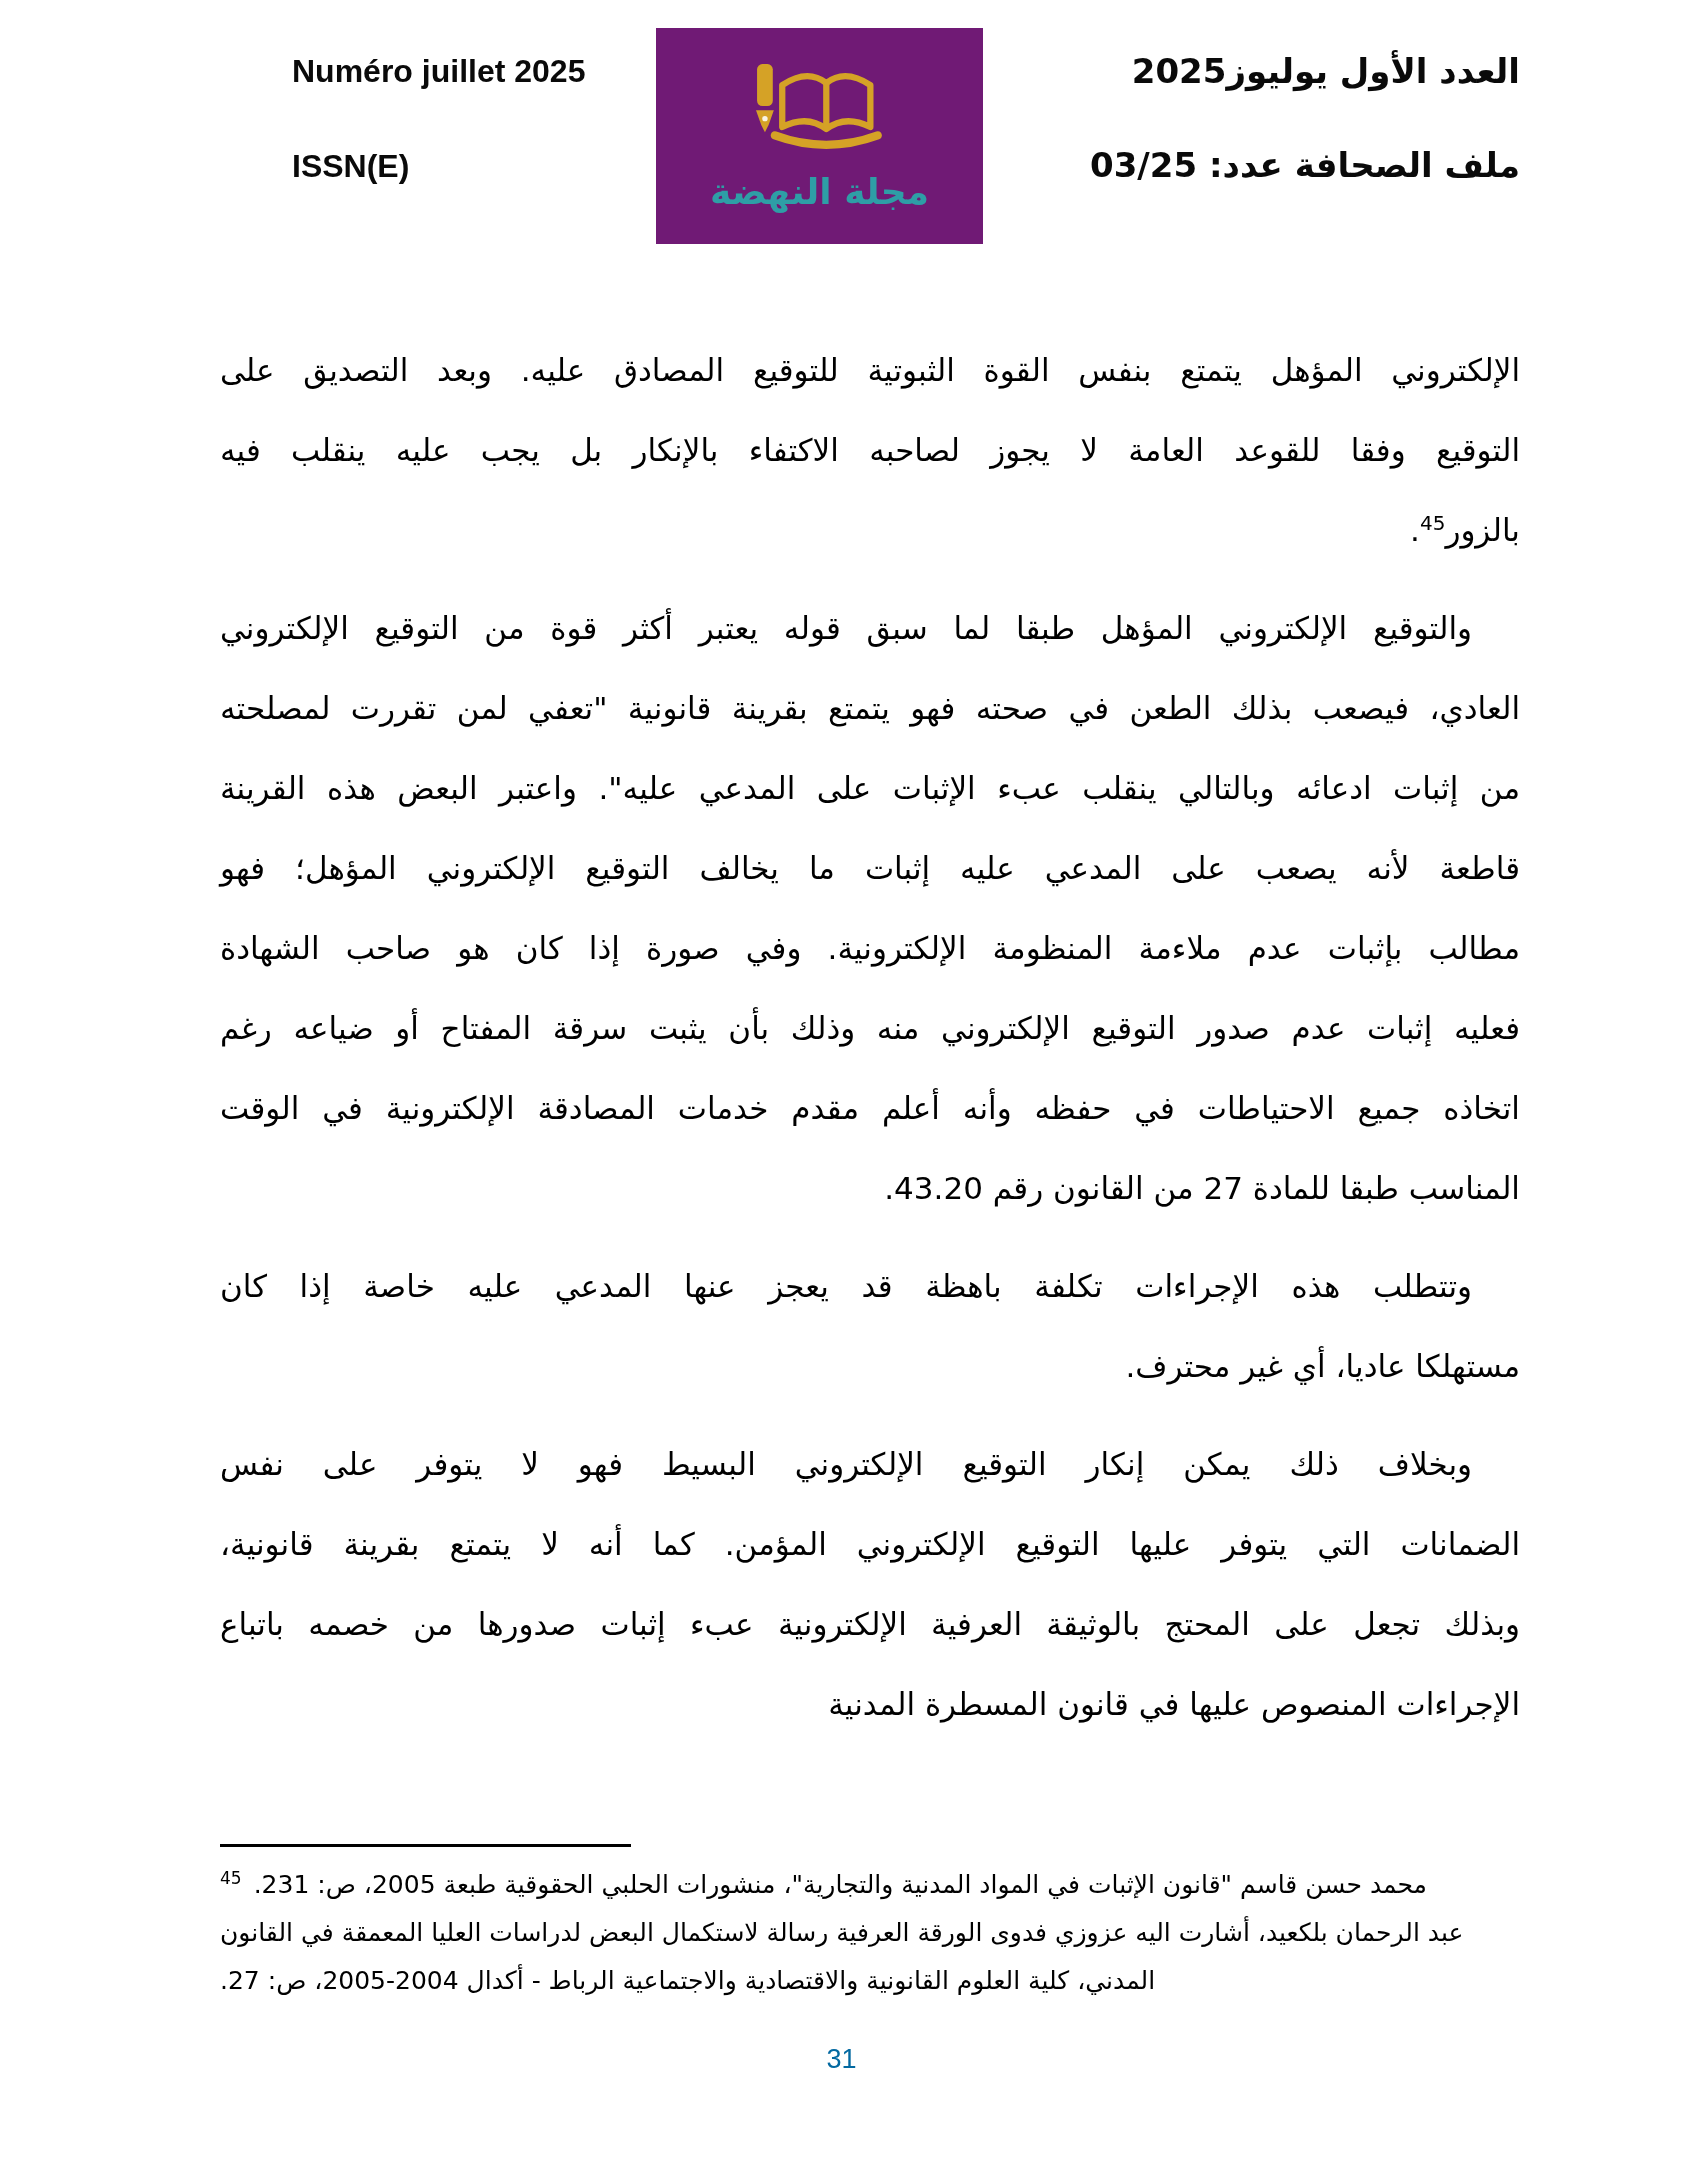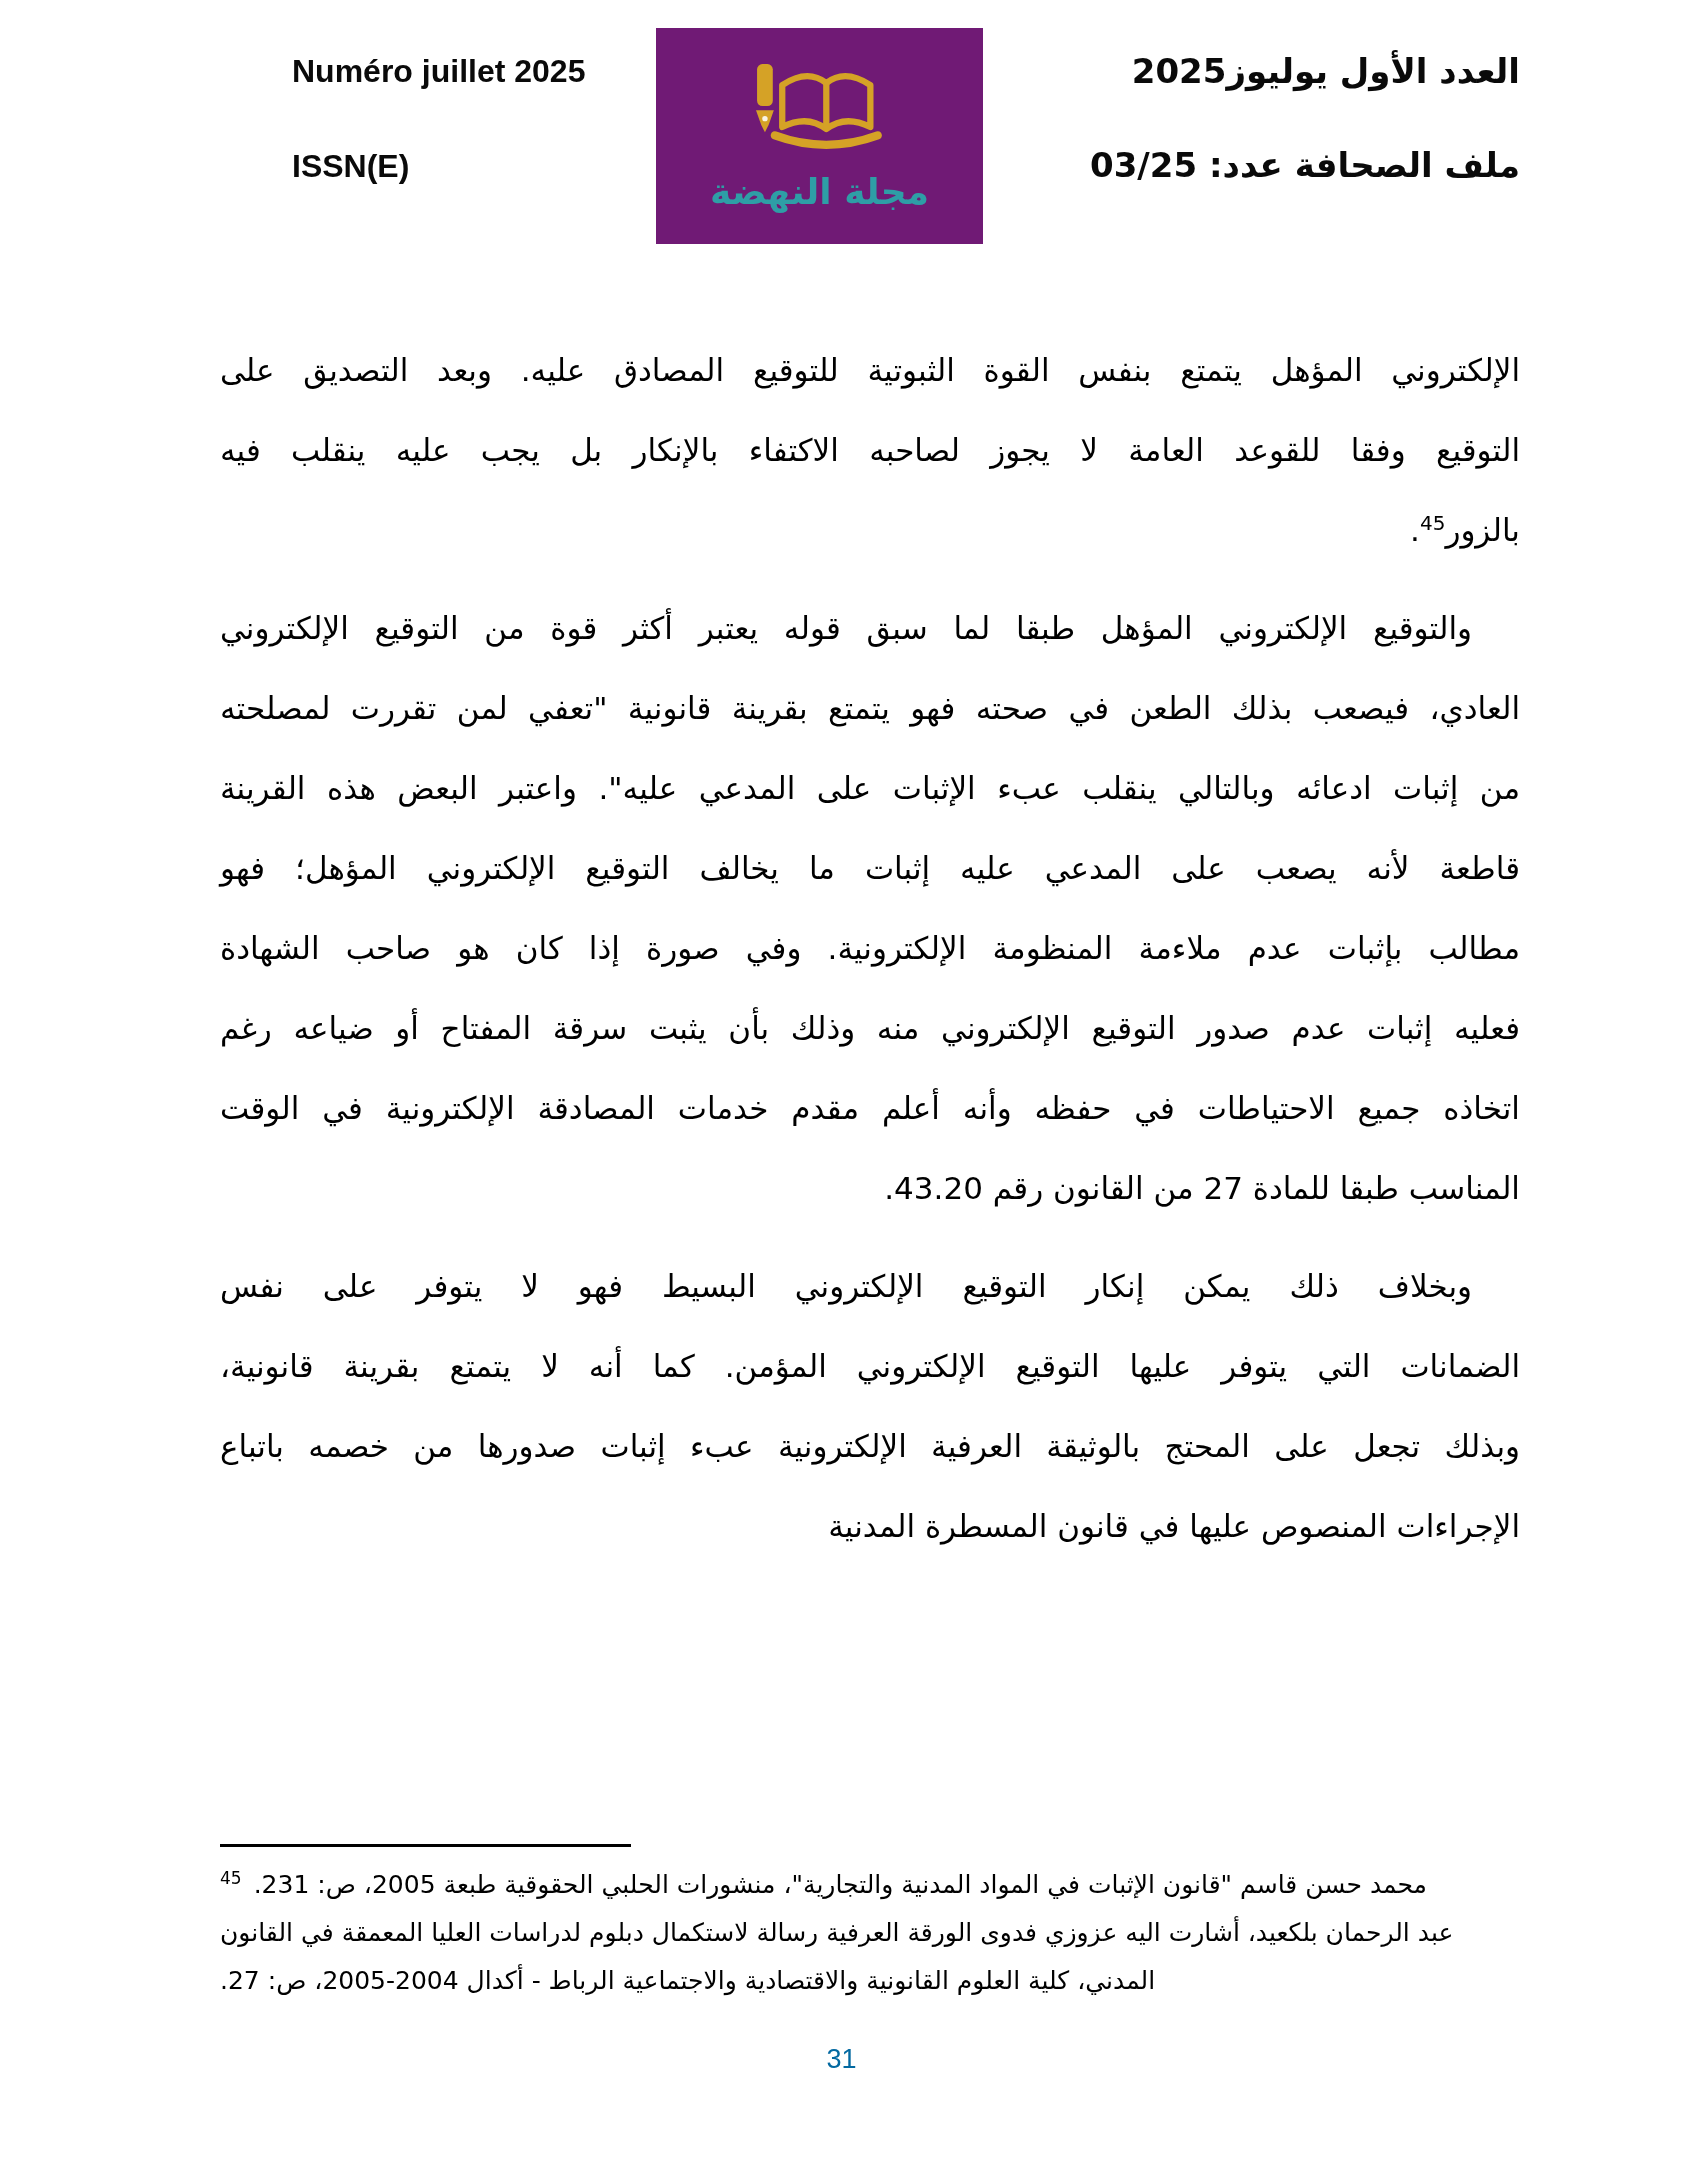--- a/index.html
+++ b/index.html
@@ -113,34 +113,38 @@
       <div class="bline first">والتوقيع الإلكتروني المؤهل طبقا لما سبق قوله يعتبر أكثر قوة من التوقيع الإلكتروني</div>
       <div class="bline">العادي، فيصعب بذلك الطعن في صحته فهو يتمتع بقرينة قانونية "تعفي لمن تقررت لمصلحته</div>
       <div class="bline">من إثبات ادعائه وبالتالي ينقلب عبء الإثبات على المدعي عليه". واعتبر البعض هذه القرينة</div>
       <div class="bline">قاطعة لأنه يصعب على المدعي عليه إثبات ما يخالف التوقيع الإلكتروني المؤهل؛ فهو</div>
       <div class="bline">مطالب بإثبات عدم ملاءمة المنظومة الإلكترونية. وفي صورة إذا كان هو صاحب الشهادة</div>
       <div class="bline">فعليه إثبات عدم صدور التوقيع الإلكتروني منه وذلك بأن يثبت سرقة المفتاح أو ضياعه رغم</div>
       <div class="bline">اتخاذه جميع الاحتياطات في حفظه وأنه أعلم مقدم خدمات المصادقة الإلكترونية في الوقت</div>
       <div class="bline last">المناسب طبقا للمادة 27 من القانون رقم 43.20.</div>
     </div>
 
+    <div class="para">
+      <div class="bline first">وتتطلب هذه الإجراءات تكلفة باهظة قد يعجز عنها المدعي عليه خاصة إذا كان</div>
+      <div class="bline last">مستهلكا عاديا، أي غير محترف.</div>
+    </div>
 
     <div class="para">
       <div class="bline first">وبخلاف ذلك يمكن إنكار التوقيع الإلكتروني البسيط فهو لا يتوفر على نفس</div>
       <div class="bline">الضمانات التي يتوفر عليها التوقيع الإلكتروني المؤمن. كما أنه لا يتمتع بقرينة قانونية،</div>
       <div class="bline">وبذلك تجعل على المحتج بالوثيقة العرفية الإلكترونية عبء إثبات صدورها من خصمه باتباع</div>
       <div class="bline last">الإجراءات المنصوص عليها في قانون المسطرة المدنية</div>
     </div>
 
   </div>
 
   <div class="fn-rule"></div>
 
   <div class="footnotes">
     <div class="fn-line"><sup class="ref">45</sup><span dir="rtl">محمد حسن قاسم "قانون الإثبات في المواد المدنية والتجارية"، منشورات الحلبي الحقوقية طبعة 2005، ص: 231.</span></div>
-    <div class="fn-line"><span dir="rtl">عبد الرحمان بلكعيد، أشارت اليه عزوزي فدوى الورقة العرفية رسالة لاستكمال دبلوم لدراسات العليا المعمقة في القانون</span></div>
+    <div class="fn-line"><span dir="rtl">عبد الرحمان بلكعيد، أشارت اليه عزوزي فدوى الورقة العرفية رسالة لاستكمال البعض لدراسات العليا المعمقة في القانون</span></div>
     <div class="fn-line"><span dir="rtl">المدني، كلية العلوم القانونية والاقتصادية والاجتماعية الرباط - أكدال 2004-2005، ص: 27.</span></div>
   </div>
 
   <div class="page-num">31</div>
 
 </div>
 
 
 </body></html>

